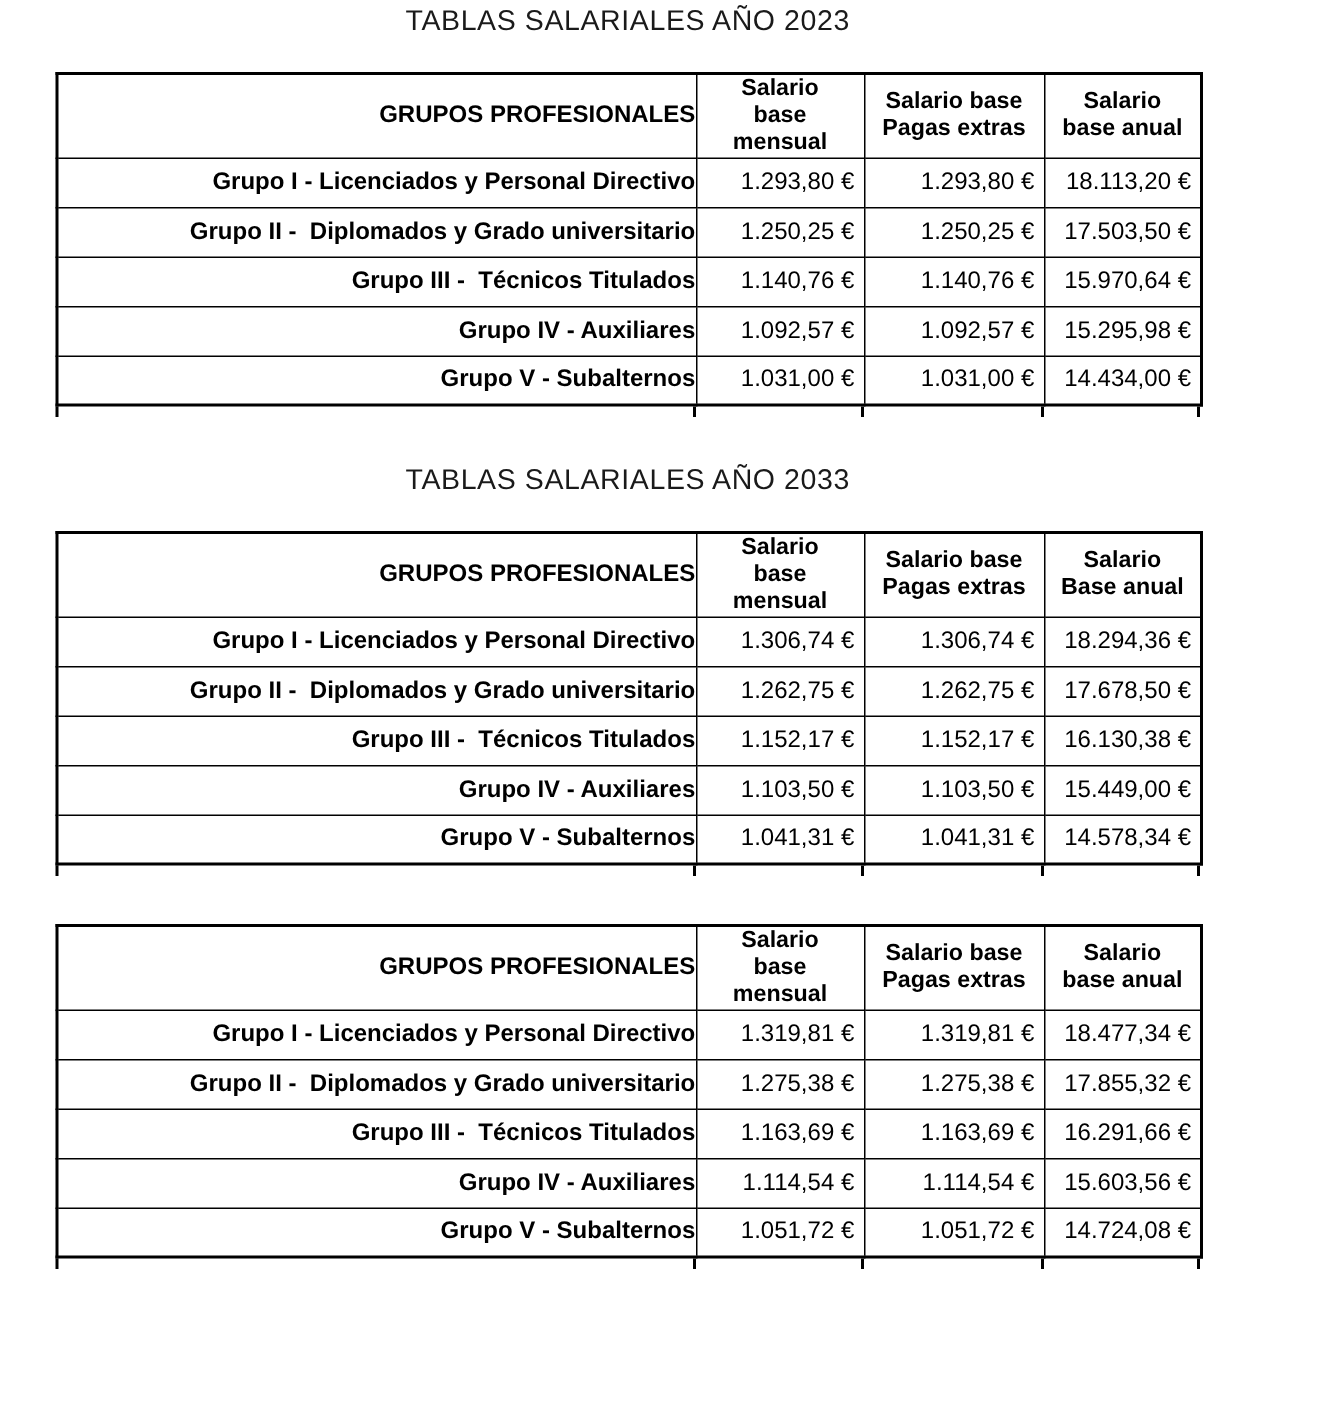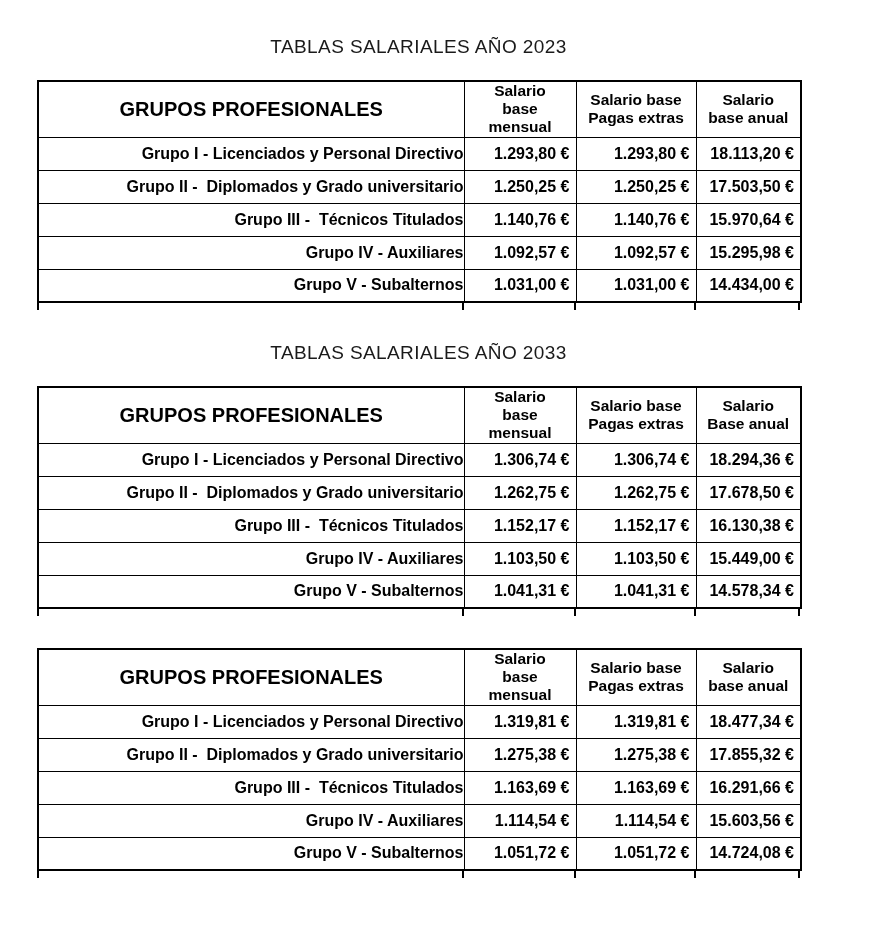--- a/index.html
+++ b/index.html
@@ -8,21 +8,21 @@
     background: #ffffff;
     width: 894px;
     height: 944px;
     overflow: hidden;
     font-family: "Liberation Sans", sans-serif;
     color: #000000;
   }
   .sheet {
     width: 894px;
     height: 944px;
-    padding-top: 36px;
+    padding-top: 4px;
     box-sizing: border-box;
   }
   .salary-section { width: 894px; }
   .salary-section + .salary-section { margin-top: 32px; }
   .section-title {
     width: 763px;
     margin: 0 0 22px 37px;
     text-align: center;
     font-size: 19px;
     line-height: 22px;
@@ -44,36 +44,36 @@
   }
   .salary-table th {
     height: 56px;
     font-weight: bold;
     vertical-align: middle;
     text-align: center;
     white-space: pre-line;
     font-size: 15.5px;
     line-height: 18px;
   }
-  .salary-table th.col-groups { font-size: 20px; }
+  .salary-table th.col-groups { font-size: 16px; text-align: right; }
   .salary-table td {
     height: 33px;
     vertical-align: middle;
     font-size: 16px;
   }
   td.group-cell {
     font-weight: bold;
     padding-left: 5px;
     white-space: pre-wrap;
     text-align: right;
   }
   td.num-cell {
     text-align: right;
     padding-right: 6px;
-    font-weight: bold;
+    font-weight: normal;
     margin-left: 12px;
   }
   .stub {
     position: relative;
     margin-left: 37px;
     width: 763px;
     height: 7px;
   }
   .stub .v {
     position: absolute;

